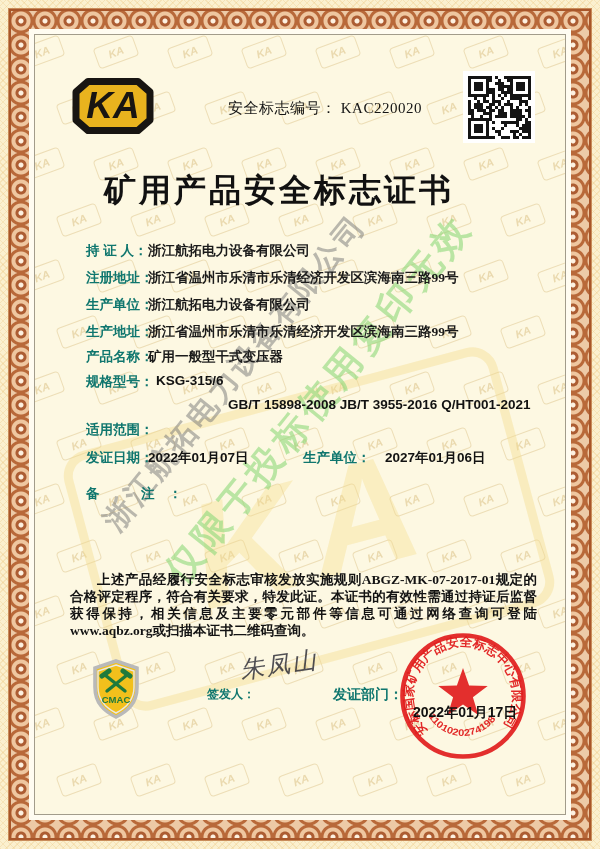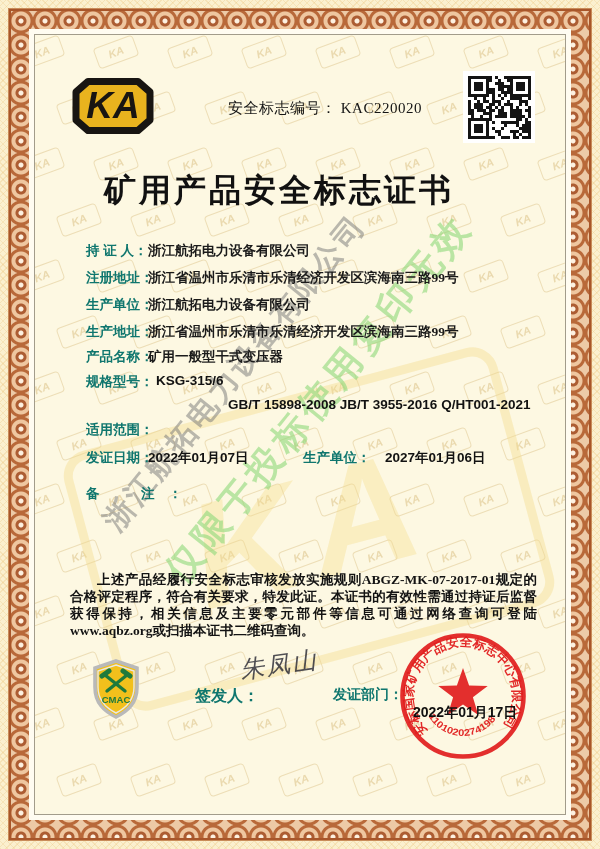--- a/index.html
+++ b/index.html
@@ -675,21 +675,21 @@
     <div class="statement">上述产品经履行安全标志审核发放实施规则ABGZ-MK-07-2017-01规定的合格评定程序，符合有关要求，特发此证。本证书的有效性需通过持证后监督获得保持，相关信息及主要零元部件等信息可通过网络查询可登陆www.aqbz.org或扫描本证书二维码查询。</div>
 
     <svg class="cmac" width="50" height="60" viewBox="0 0 50 60">
       <path d="M25 2 L46 9 V28 C46 44 37 52 25 58 C13 52 4 44 4 28 V9 Z" fill="#f2c01c" stroke="#b9b9b9" stroke-width="3.6"></path>
       <path d="M25 6 L43 12 V28 C43 42 35 49 25 54 C15 49 7 42 7 28 V12 Z" fill="none" stroke="#e7e7e7" stroke-width="1.4"></path>
       <path d="M14 16 L34 32 M36 16 L16 32" stroke="#1f7a3c" stroke-width="3.4" stroke-linecap="round"></path>
       <path d="M11 17 L18 12 M32 12 L39 17" stroke="#1f7a3c" stroke-width="5" stroke-linecap="round"></path>
       <text x="25" y="44" text-anchor="middle" font-family="Liberation Sans, sans-serif" font-size="9.5" font-weight="900" fill="#1f7a3c">CMAC</text>
     </svg>
 
-    <span class="lab" style="left:160px;top:651px;font-size:16px">签发人：</span>
+    <span class="lab" style="left:172px;top:651px;font-size:12px">签发人：</span>
     <div class="signature">朱凤山</div>
     <span class="lab" style="left:298px;top:651px;font-size:14px">发证部门：</span>
 
     <svg class="stamp" width="128" height="128" viewBox="0 0 128 128">
       <circle cx="64" cy="64" r="60.5" fill="none" stroke="#e11d1d" stroke-width="4.6" opacity="0.92"></circle>
       <defs>
         <path id="arcTop" d="M 28.6 99.4 A 50 50 0 1 1 99.4 99.4" fill="none"></path>
         <path id="arcBot" d="M 29.4 84 A 40 40 0 0 0 98.6 84" fill="none"></path>
       </defs>
       <text fill="#e11d1d" font-size="12.6" font-weight="700" opacity="0.95" font-family="Liberation Serif, serif">

